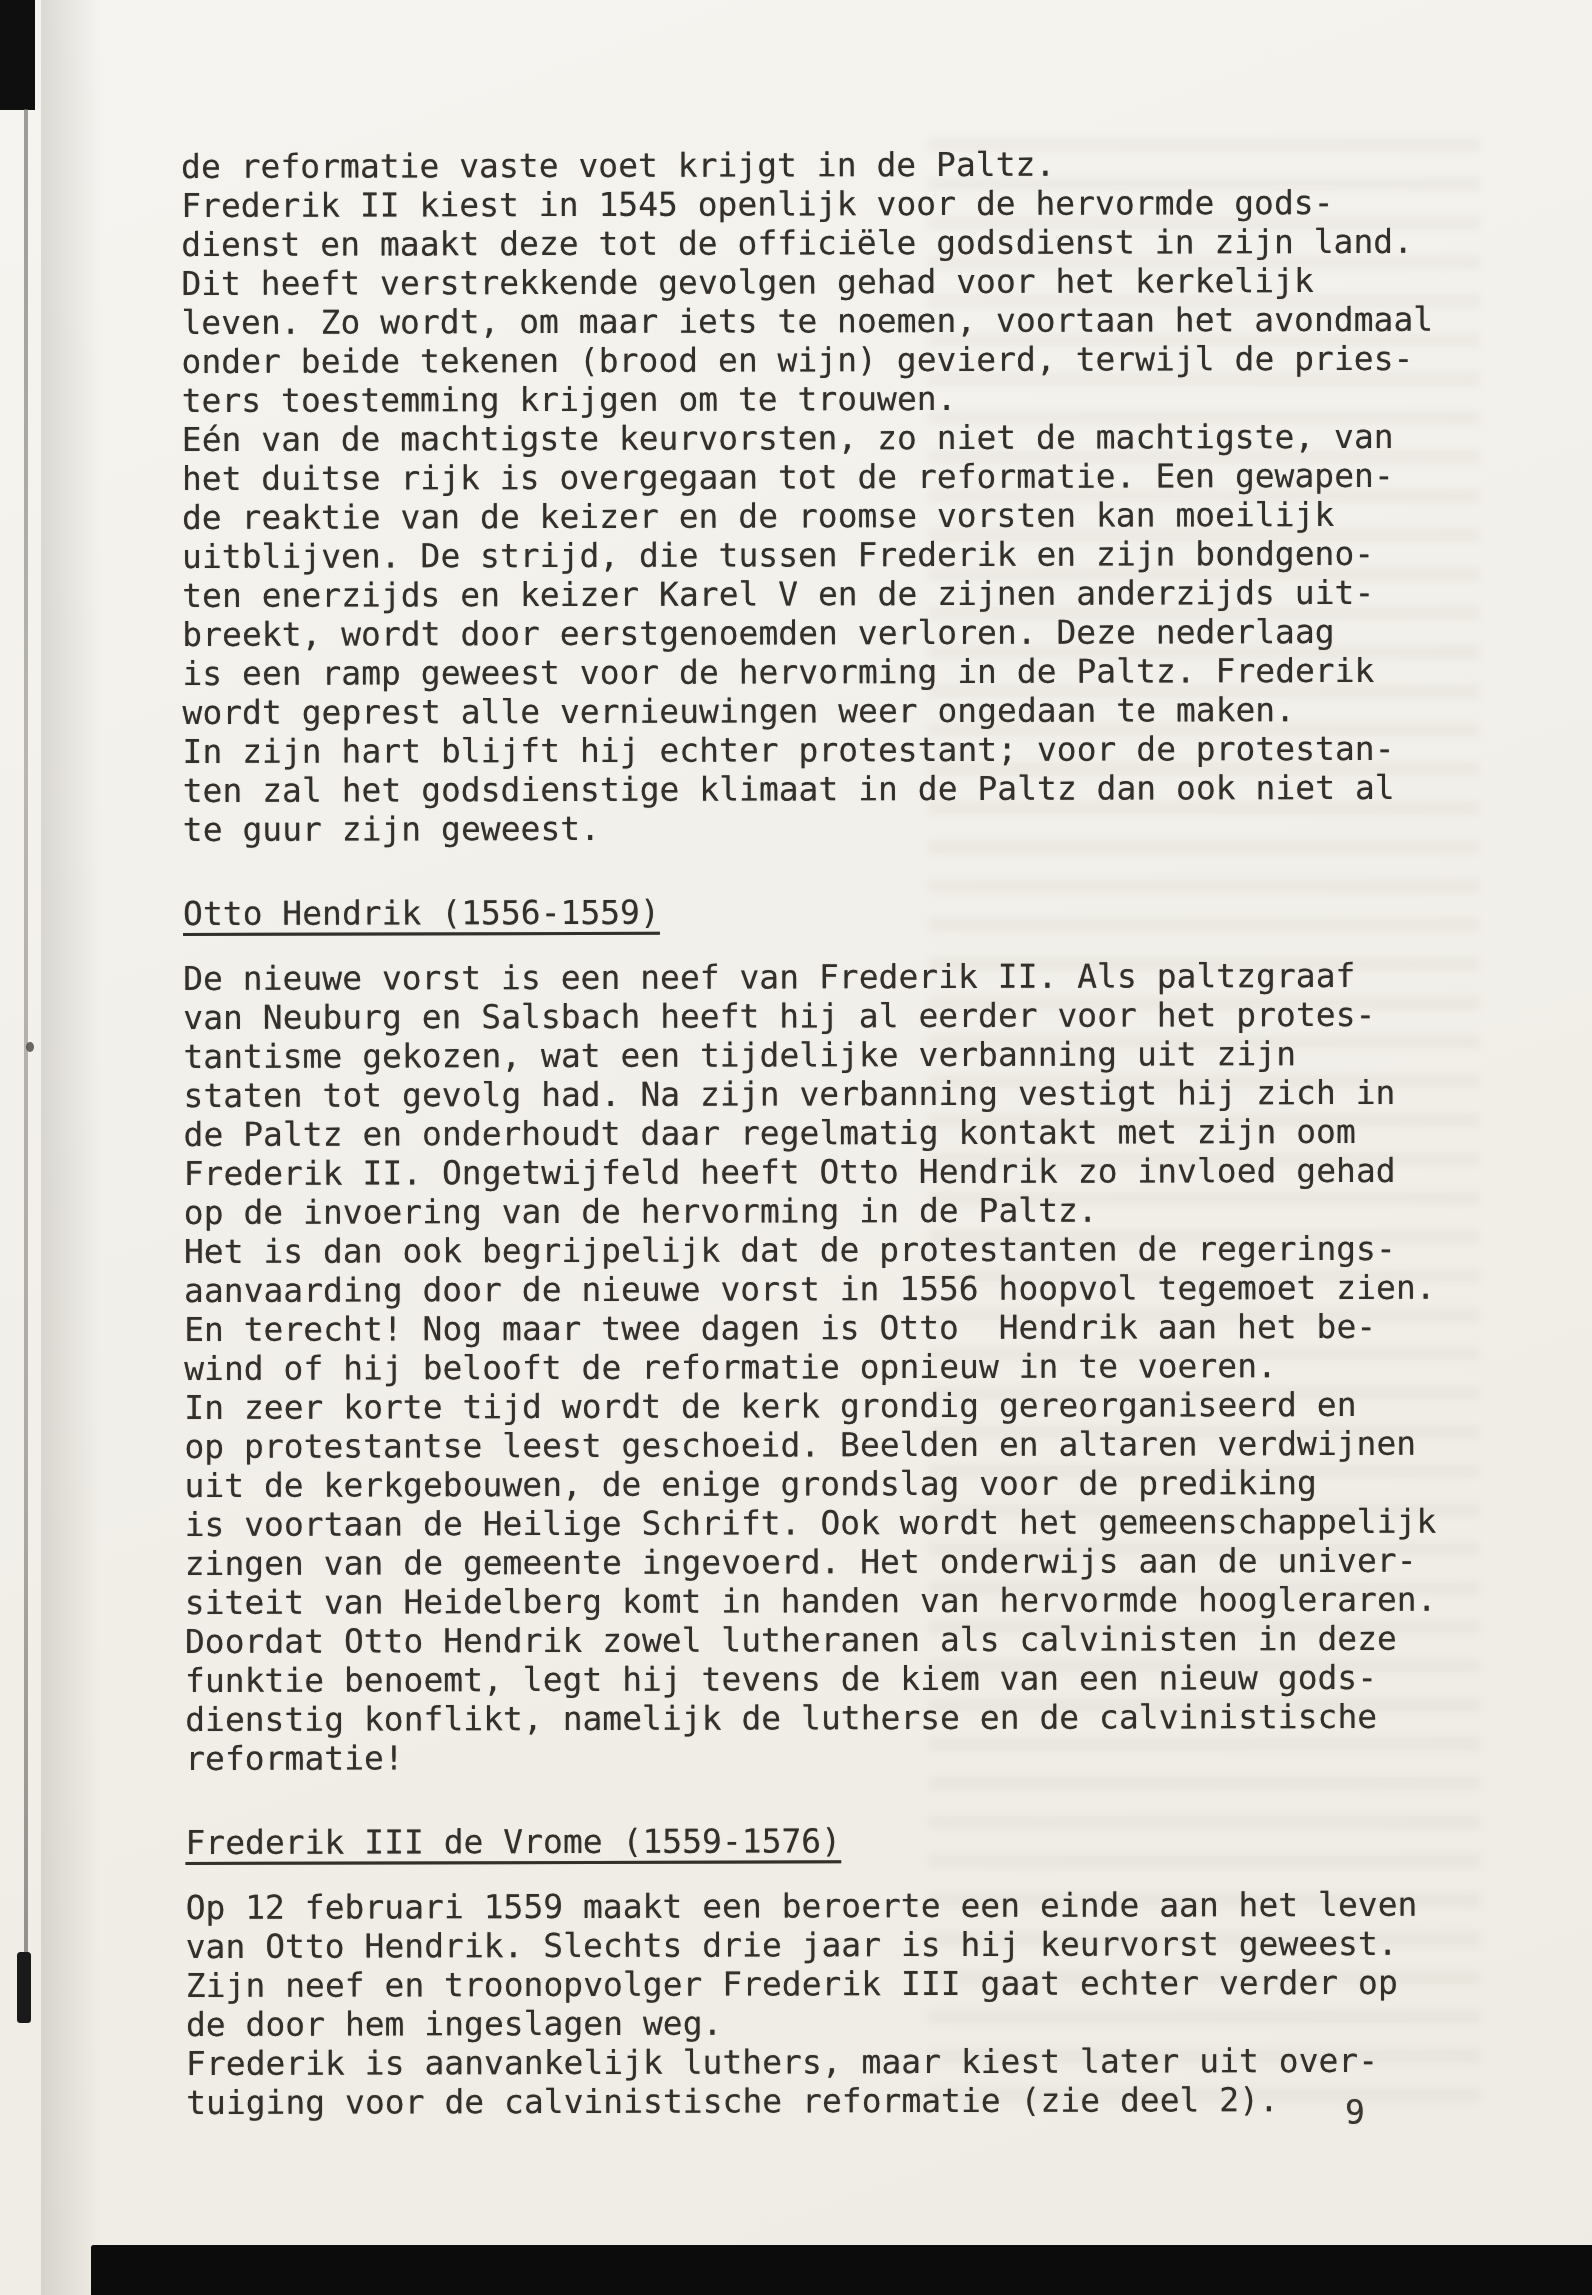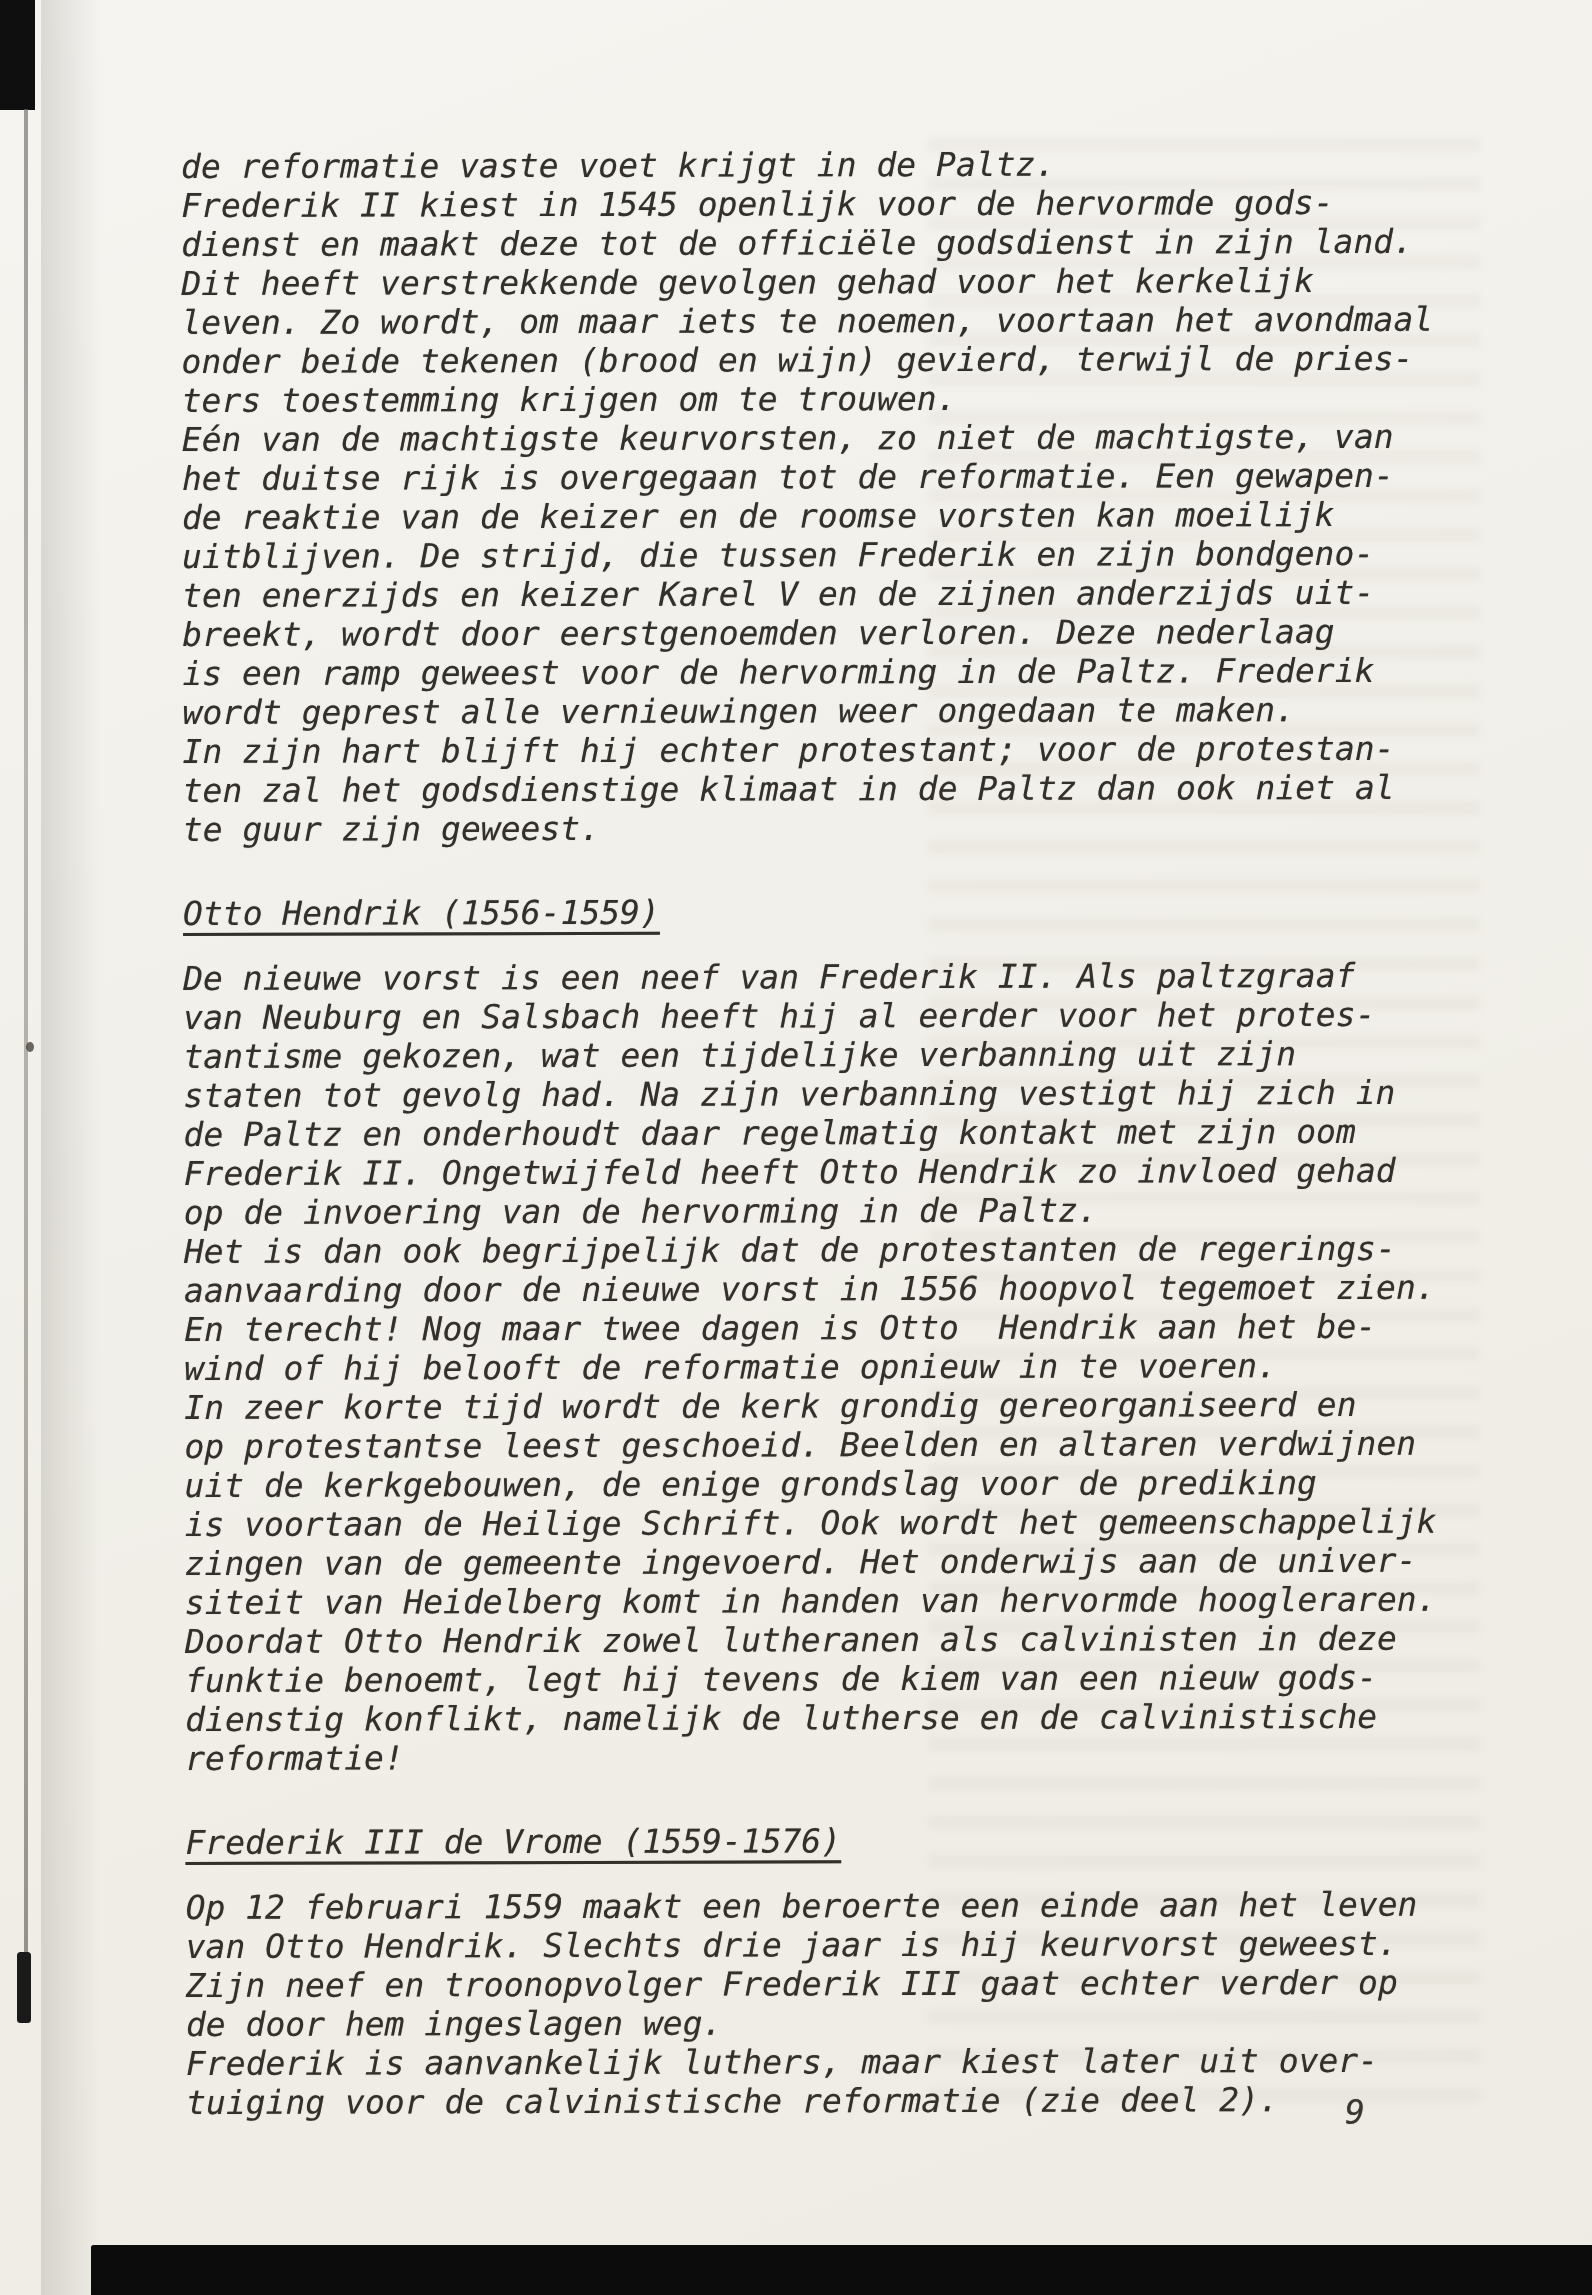--- a/index.html
+++ b/index.html
@@ -11,21 +11,20 @@
     height: 2295px;
     position: relative;
     overflow: hidden;
     background: #ffffff;
     font-family: "DejaVu Sans Mono", "Liberation Mono", monospace;
   }
   .paper {
     position: absolute;
     inset: 0;
     background: linear-gradient(160deg, #f6f4f0 0%, #f2f0ea 40%, #eeebe4 100%);
-    font-style: italic;
   }
   
   .top-left-block {
     position: absolute;
     left: 0; top: 0;
     width: 35px; height: 110px;
     background: #0f0f0f;
   }
   .edge-line {
     position: absolute;

